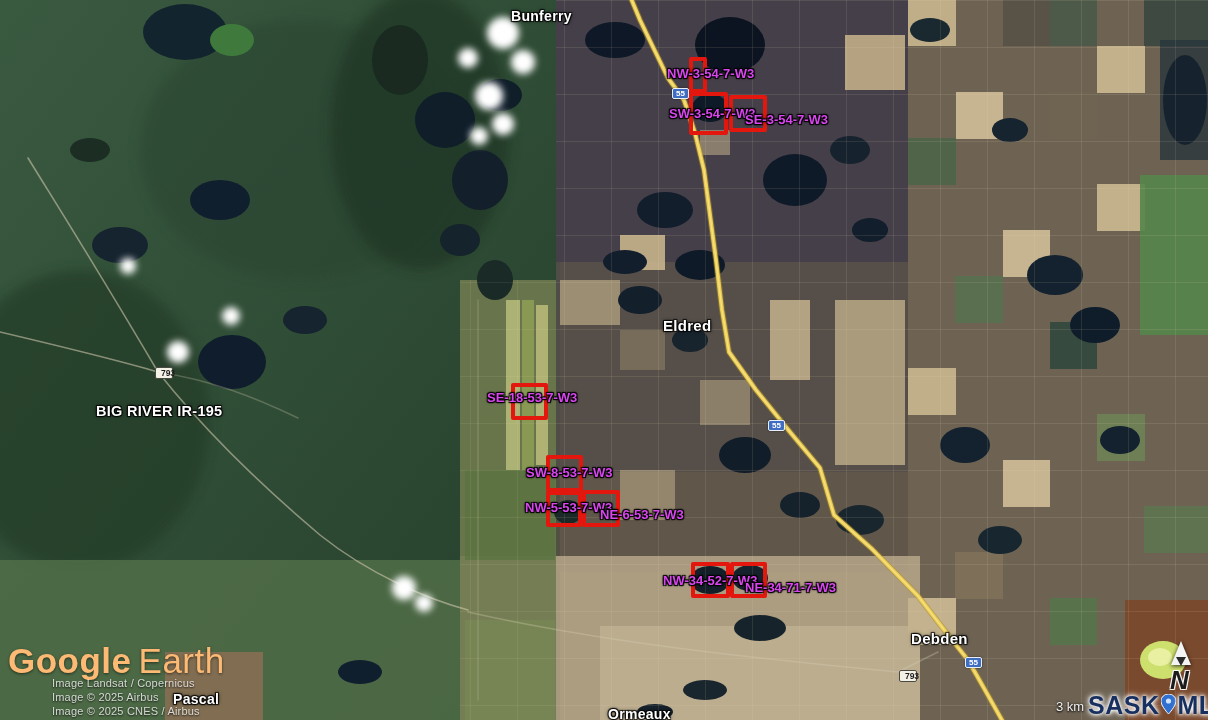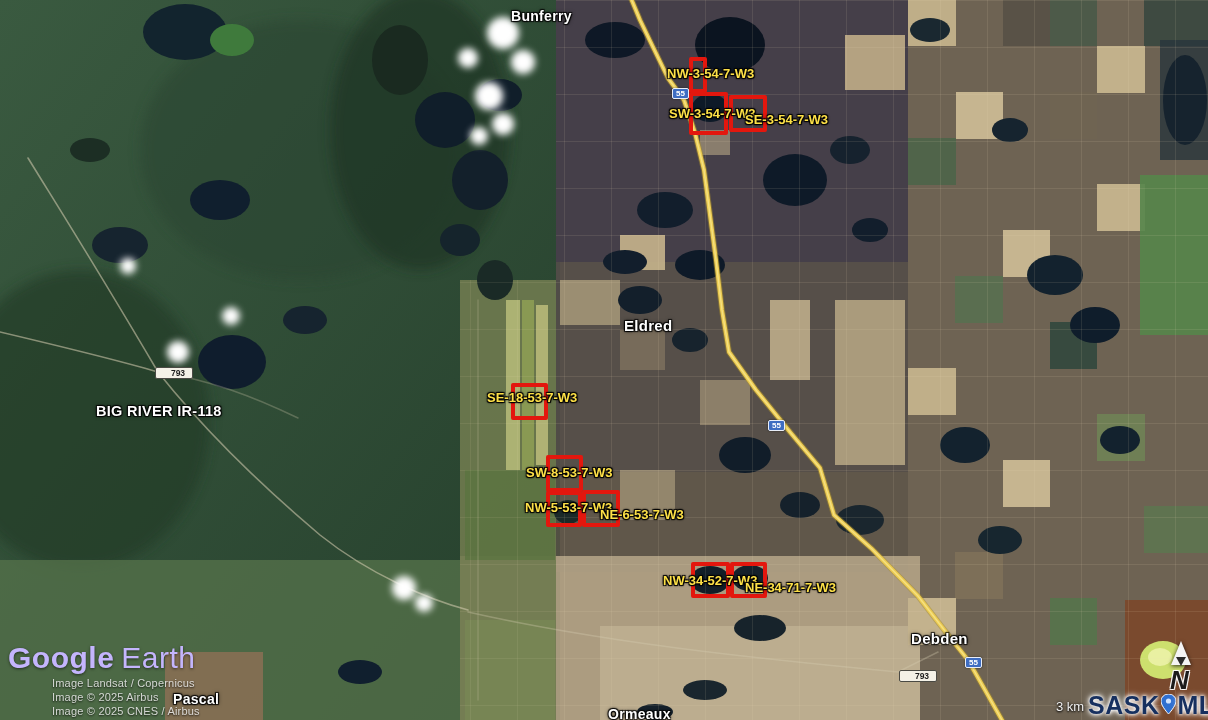--- a/index.html
+++ b/index.html
@@ -7,31 +7,31 @@
          font-family:"Liberation Sans",sans-serif;}
   #terrain{position:absolute;left:0;top:0;width:1208px;height:720px;}
 
   .place-label{position:absolute;color:#fff;white-space:nowrap;
     text-shadow:-1px -1px 1px rgba(0,0,0,.85),1px -1px 1px rgba(0,0,0,.85),
                 -1px 1px 1px rgba(0,0,0,.85),1px 1px 1px rgba(0,0,0,.85),0 0 4px rgba(0,0,0,.7);
     font-weight:700;letter-spacing:.3px;}
 
   .parcel-box{position:absolute;border:4px solid #e3170e;box-sizing:border-box;
     border-radius:2px;}
-  .parcel-label{position:absolute;color:#fde047;font-size:13px;font-weight:700;white-space:nowrap;
+  .parcel-label{position:absolute;color:#d946ef;font-size:13px;font-weight:700;white-space:nowrap;
     text-shadow:-1px -1px 1px #000,1px -1px 1px #000,-1px 1px 1px #000,1px 1px 1px #000,0 0 3px #000;}
 
   .shield55{position:absolute;width:17px;height:11px;background:#3e6dc2;border:1px solid #e9eef8;
     border-radius:2px;color:#fff;font-size:8px;font-weight:700;display:flex;align-items:center;
     justify-content:center;box-sizing:border-box;box-shadow:0 0 2px rgba(0,0,0,.6);}
-  .shield793{position:absolute;width:38px;height:12px;background:#f4f1e7;border:1px solid #4a4a44;
+  .shield793{position:absolute;width:18px;height:12px;background:#f4f1e7;border:1px solid #4a4a44;
     border-radius:2px;color:#1c1c1c;font-size:8.5px;font-weight:700;display:flex;align-items:center;
     justify-content:center;box-sizing:border-box;padding-left:8px;}
 
-  #ge-logo{position:absolute;left:8px;top:641px;color:#c4b5fd;font-size:30px;letter-spacing:.5px;
+  #ge-logo{position:absolute;left:8px;top:641px;color:#fdba74;font-size:35px;letter-spacing:.5px;
     text-shadow:0 1px 3px rgba(0,0,0,.55);}
   #ge-logo .g1{font-weight:700;}
   #ge-logo .g2{font-weight:400;margin-left:7px;}
   .copy-line{position:absolute;left:4px;color:rgba(255,255,255,.78);font-size:11px;
     text-shadow:0 1px 2px rgba(0,0,0,.8);letter-spacing:.2px;margin-left:48px;}
 
   #scale-label{position:absolute;left:1056px;top:699px;color:#efefef;font-size:13px;
     text-shadow:0 1px 2px rgba(0,0,0,.9),0 0 3px rgba(0,0,0,.8);}
 
   #saskmls{position:absolute;left:1088px;top:691px;display:flex;align-items:center;
@@ -209,22 +209,22 @@
         <circle cx="468" cy="58" r="10"></circle>
       <circle cx="178" cy="352" r="11"></circle>
         <circle cx="231" cy="316" r="9"></circle>
       <circle cx="128" cy="266" r="8"></circle>
         <circle cx="404" cy="588" r="12"></circle>
       <circle cx="424" cy="603" r="9"></circle>
     </g>
   </svg>
 
   <div class="place-label" style="left:511px;top:8px;font-size:14px">Bunferry</div>
-  <div class="place-label" style="left:624px;top:317px;font-size:15px">Eldred</div>
-  <div class="place-label" style="left:96px;top:403px;font-size:14.5px">BIG RIVER IR-118</div>
+  <div class="place-label" style="left:663px;top:317px;font-size:15px">Eldred</div>
+  <div class="place-label" style="left:96px;top:403px;font-size:14.5px">BIG RIVER IR-195</div>
   <div class="place-label" style="left:911px;top:630px;font-size:15px">Debden</div>
   <div class="place-label" style="left:608px;top:706px;font-size:14px">Ormeaux</div>
   <div class="place-label" style="left:173px;top:691px;font-size:14px">Pascal</div>
 
   <div class="shield55" style="left:672px;top:88px">55</div>
   <div class="shield55" style="left:768px;top:420px">55</div>
   <div class="shield55" style="left:965px;top:657px">55</div>
   <div class="shield793" style="left:155px;top:367px">793</div>
   <div class="shield793" style="left:899px;top:670px">793</div>
 

